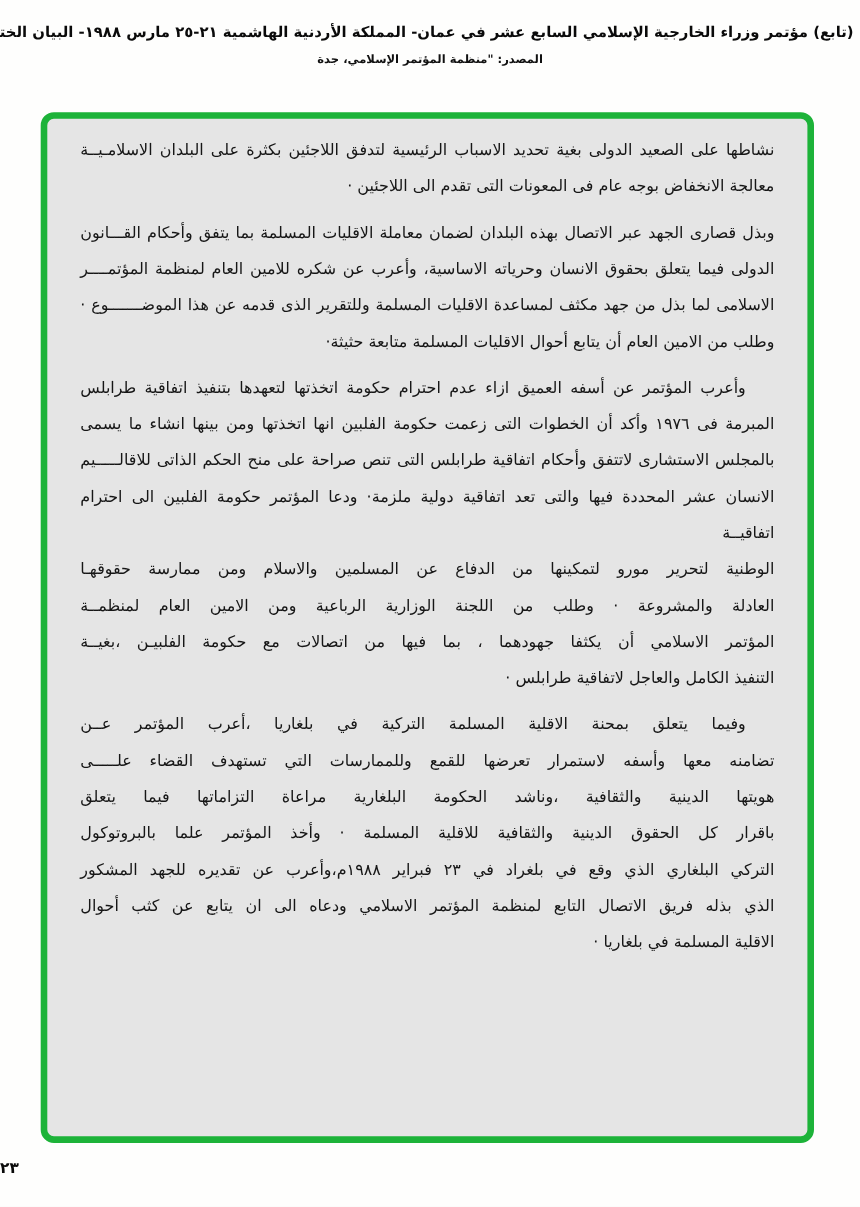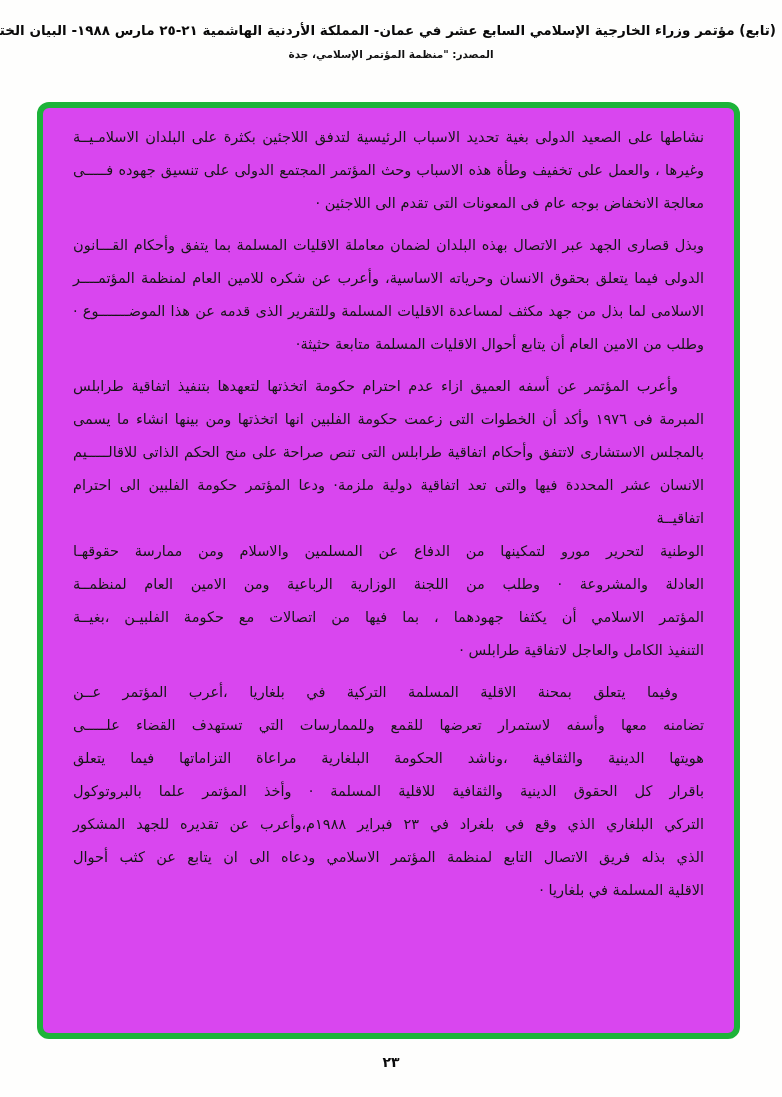--- a/index.html
+++ b/index.html
@@ -17,58 +17,57 @@
     font-weight:bold;font-size:13.5px;color:#0a0a0a;
     white-space:nowrap;letter-spacing:0;
   }
   .header .source{font-weight:bold;font-size:10.5px;color:#111;margin-top:10px;}
   
   .border-box{
     position:absolute;left:37px;top:102px;
     width:691px;height:925px;
     border:6px solid #1db339;
     border-radius:12px;
-    background:#d946ef;
+    background:#e5e5e5;
   }
   
   .text{
     position:absolute;top:13px;right:30px;left:30px;
     direction:rtl;color:#161616;
     font-size:14.5px;
   }
   .para{margin:0 0 9px 0;}
   .line{
     line-height:33px;
     text-align:justify;
     text-align-last:right;
   }
   .just{text-align-last:justify;}
   .indent{text-indent:26px;}
   
   .pagenum{
     position:absolute;top:1054px;left:0;right:0;
-    text-align:center;font-weight:bold;font-size:14px;color:#0a0a0a;
+    font-weight:bold;font-size:14px;color:#0a0a0a;
   }
 </style>
 </head>
 <body>
 
 <div class="page">
 
   <div class="header">
     <div class="title">(تابع) مؤتمر وزراء الخارجية الإسلامي السابع عشر في عمان- المملكة الأردنية الهاشمية ٢١-٢٥ مارس ١٩٨٨- البيان الختامي</div>
     <div class="source">المصدر: "منظمة المؤتمر الإسلامي، جدة</div>
   </div>
 
   <div class="border-box">
     <div class="text">
 
       <div class="para">
         <div class="line just">نشاطها على الصعيد الدولى بغية تحديد الاسباب الرئيسية لتدفق اللاجئين بكثرة على البلدان الاسلامـيــة</div>
-        <div class="line just">وغيرها ، والعمل على تخفيف وطأة هذه الاسباب وحث المؤتمر المجتمع الدولى على تنسيق جهوده فـــــى</div>
         <div class="line">معالجة الانخفاض بوجه عام فى المعونات التى تقدم الى اللاجئين ·</div>
       </div>
 
       <div class="para">
         <div class="line just">وبذل قصارى الجهد عبر الاتصال بهذه البلدان لضمان معاملة الاقليات المسلمة بما يتفق وأحكام القـــانون</div>
         <div class="line just">الدولى فيما يتعلق بحقوق الانسان وحرياته الاساسية، وأعرب عن شكره للامين العام لمنظمة المؤتمــــر</div>
         <div class="line just">الاسلامى لما بذل من جهد مكثف لمساعدة الاقليات المسلمة وللتقرير الذى قدمه عن هذا الموضـــــــوع ·</div>
         <div class="line">وطلب من الامين العام أن يتابع أحوال الاقليات المسلمة متابعة حثيثة·</div>
       </div>
 

